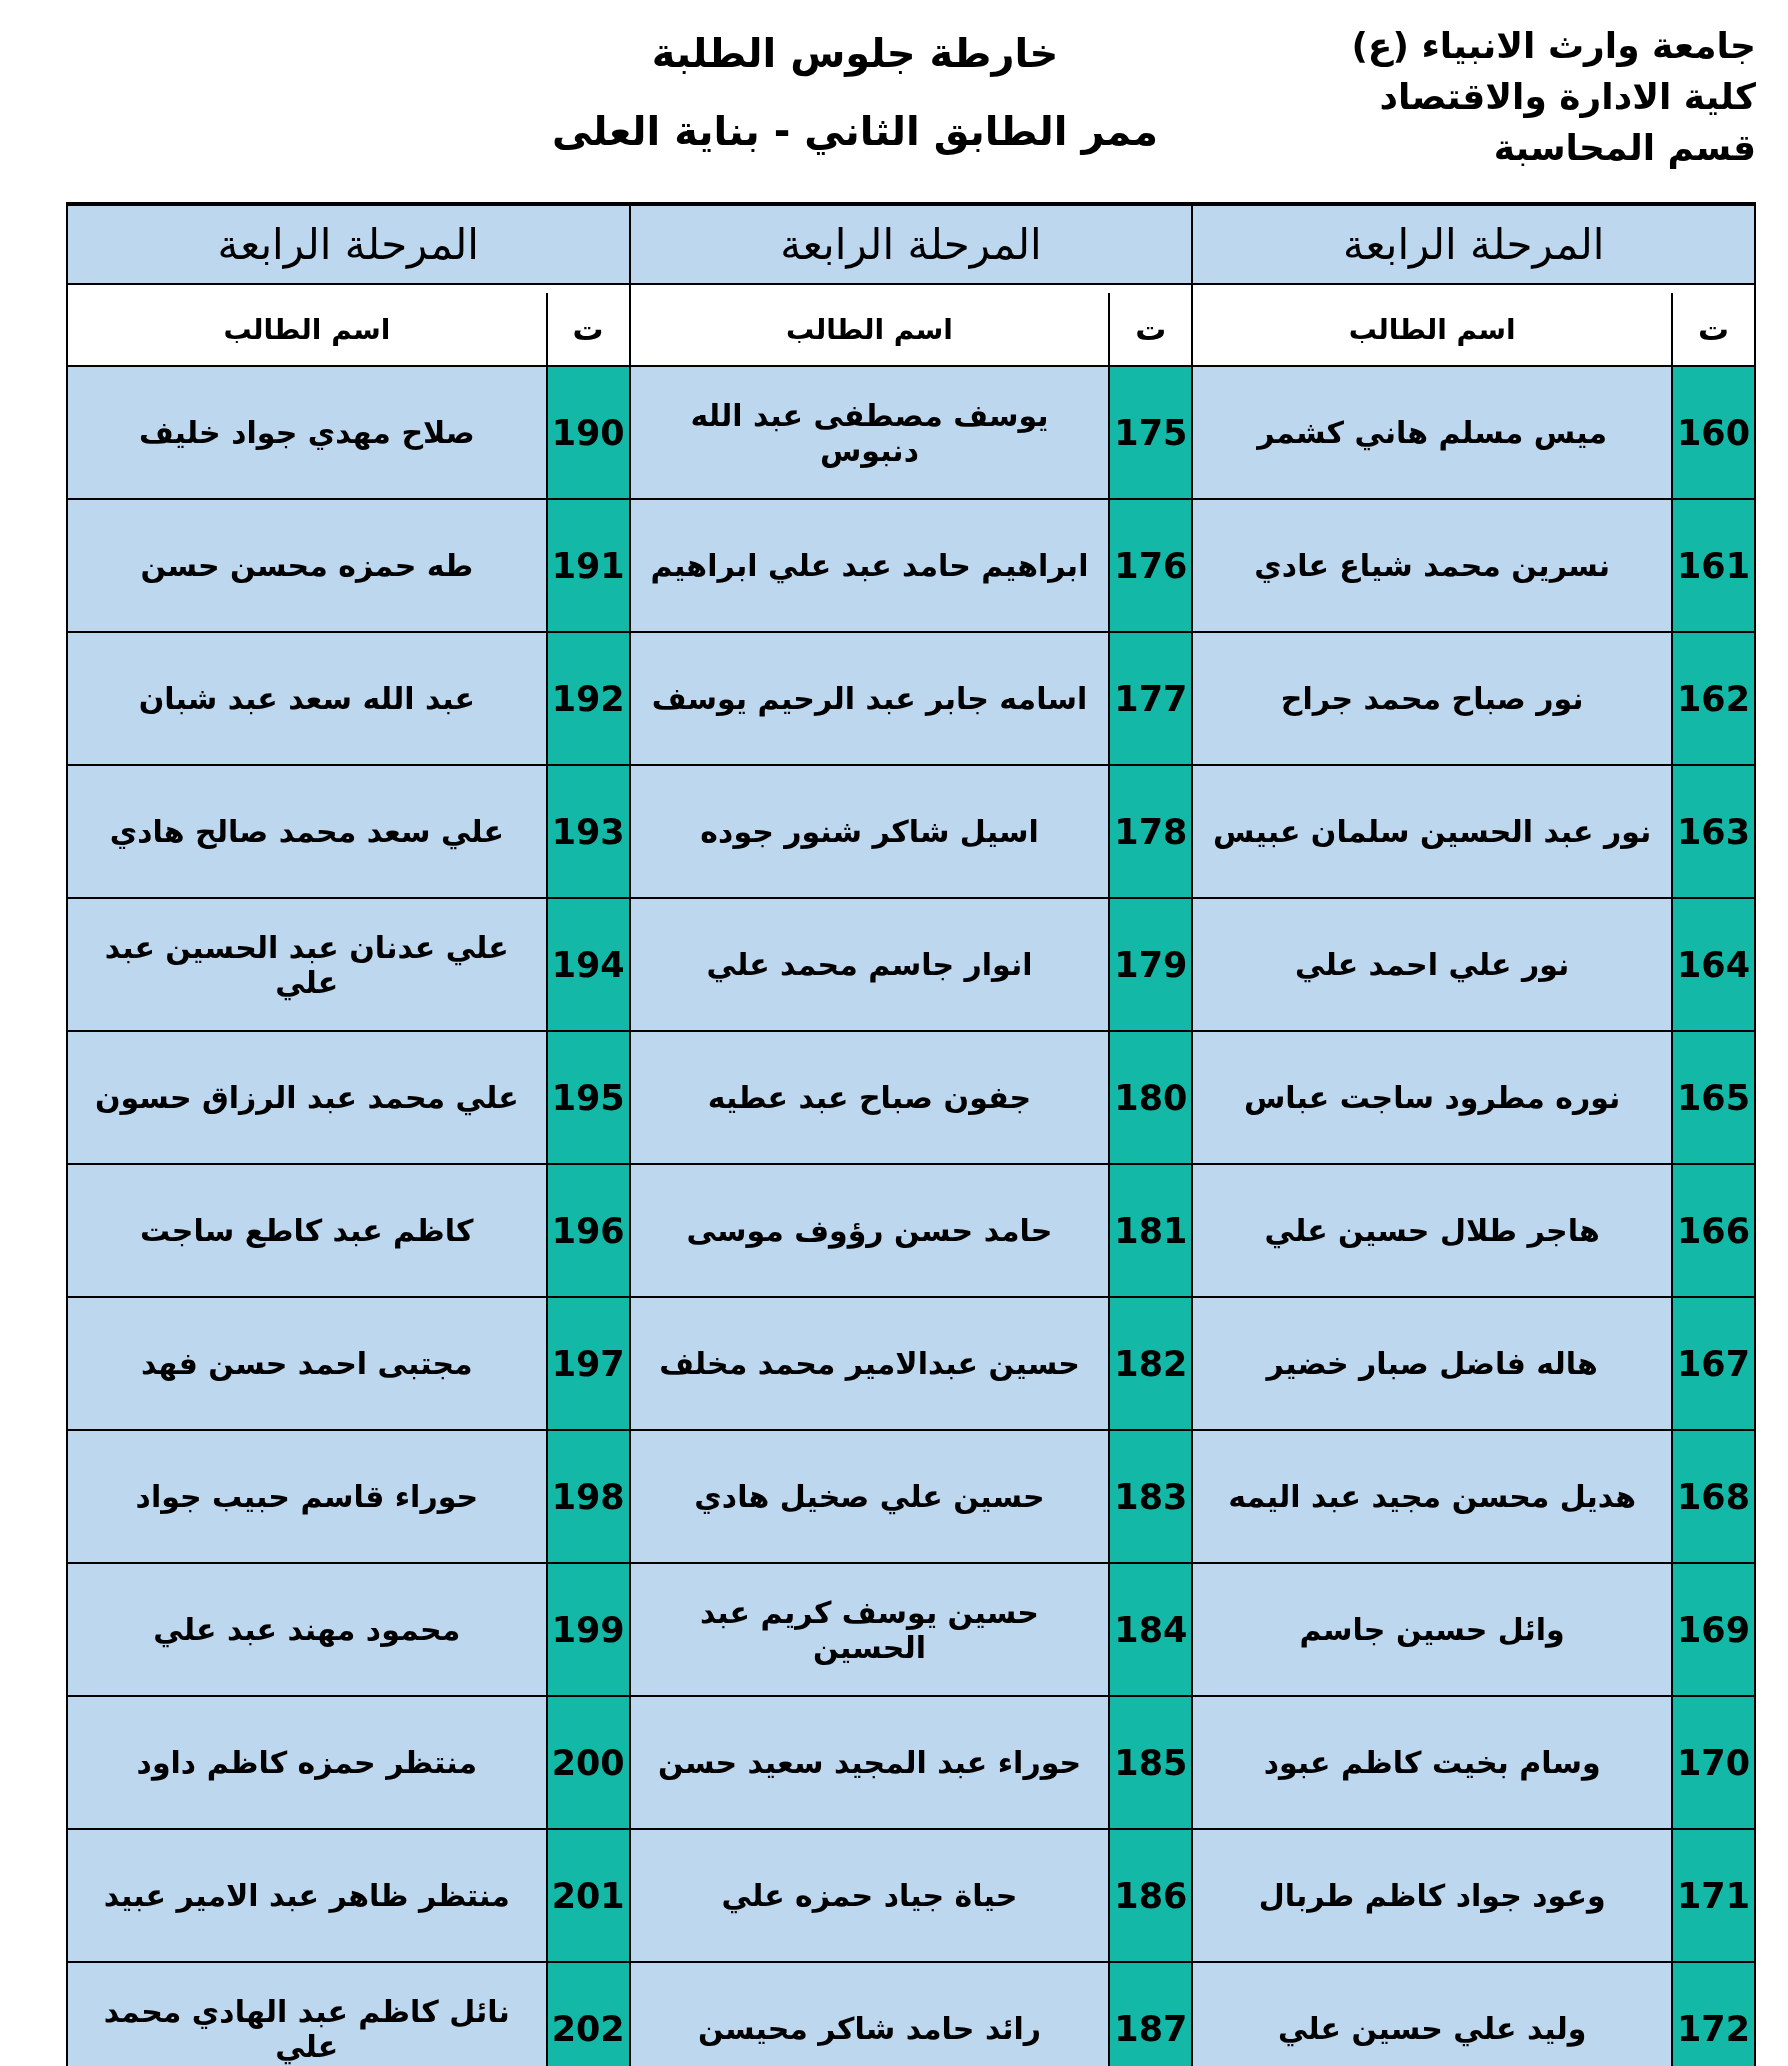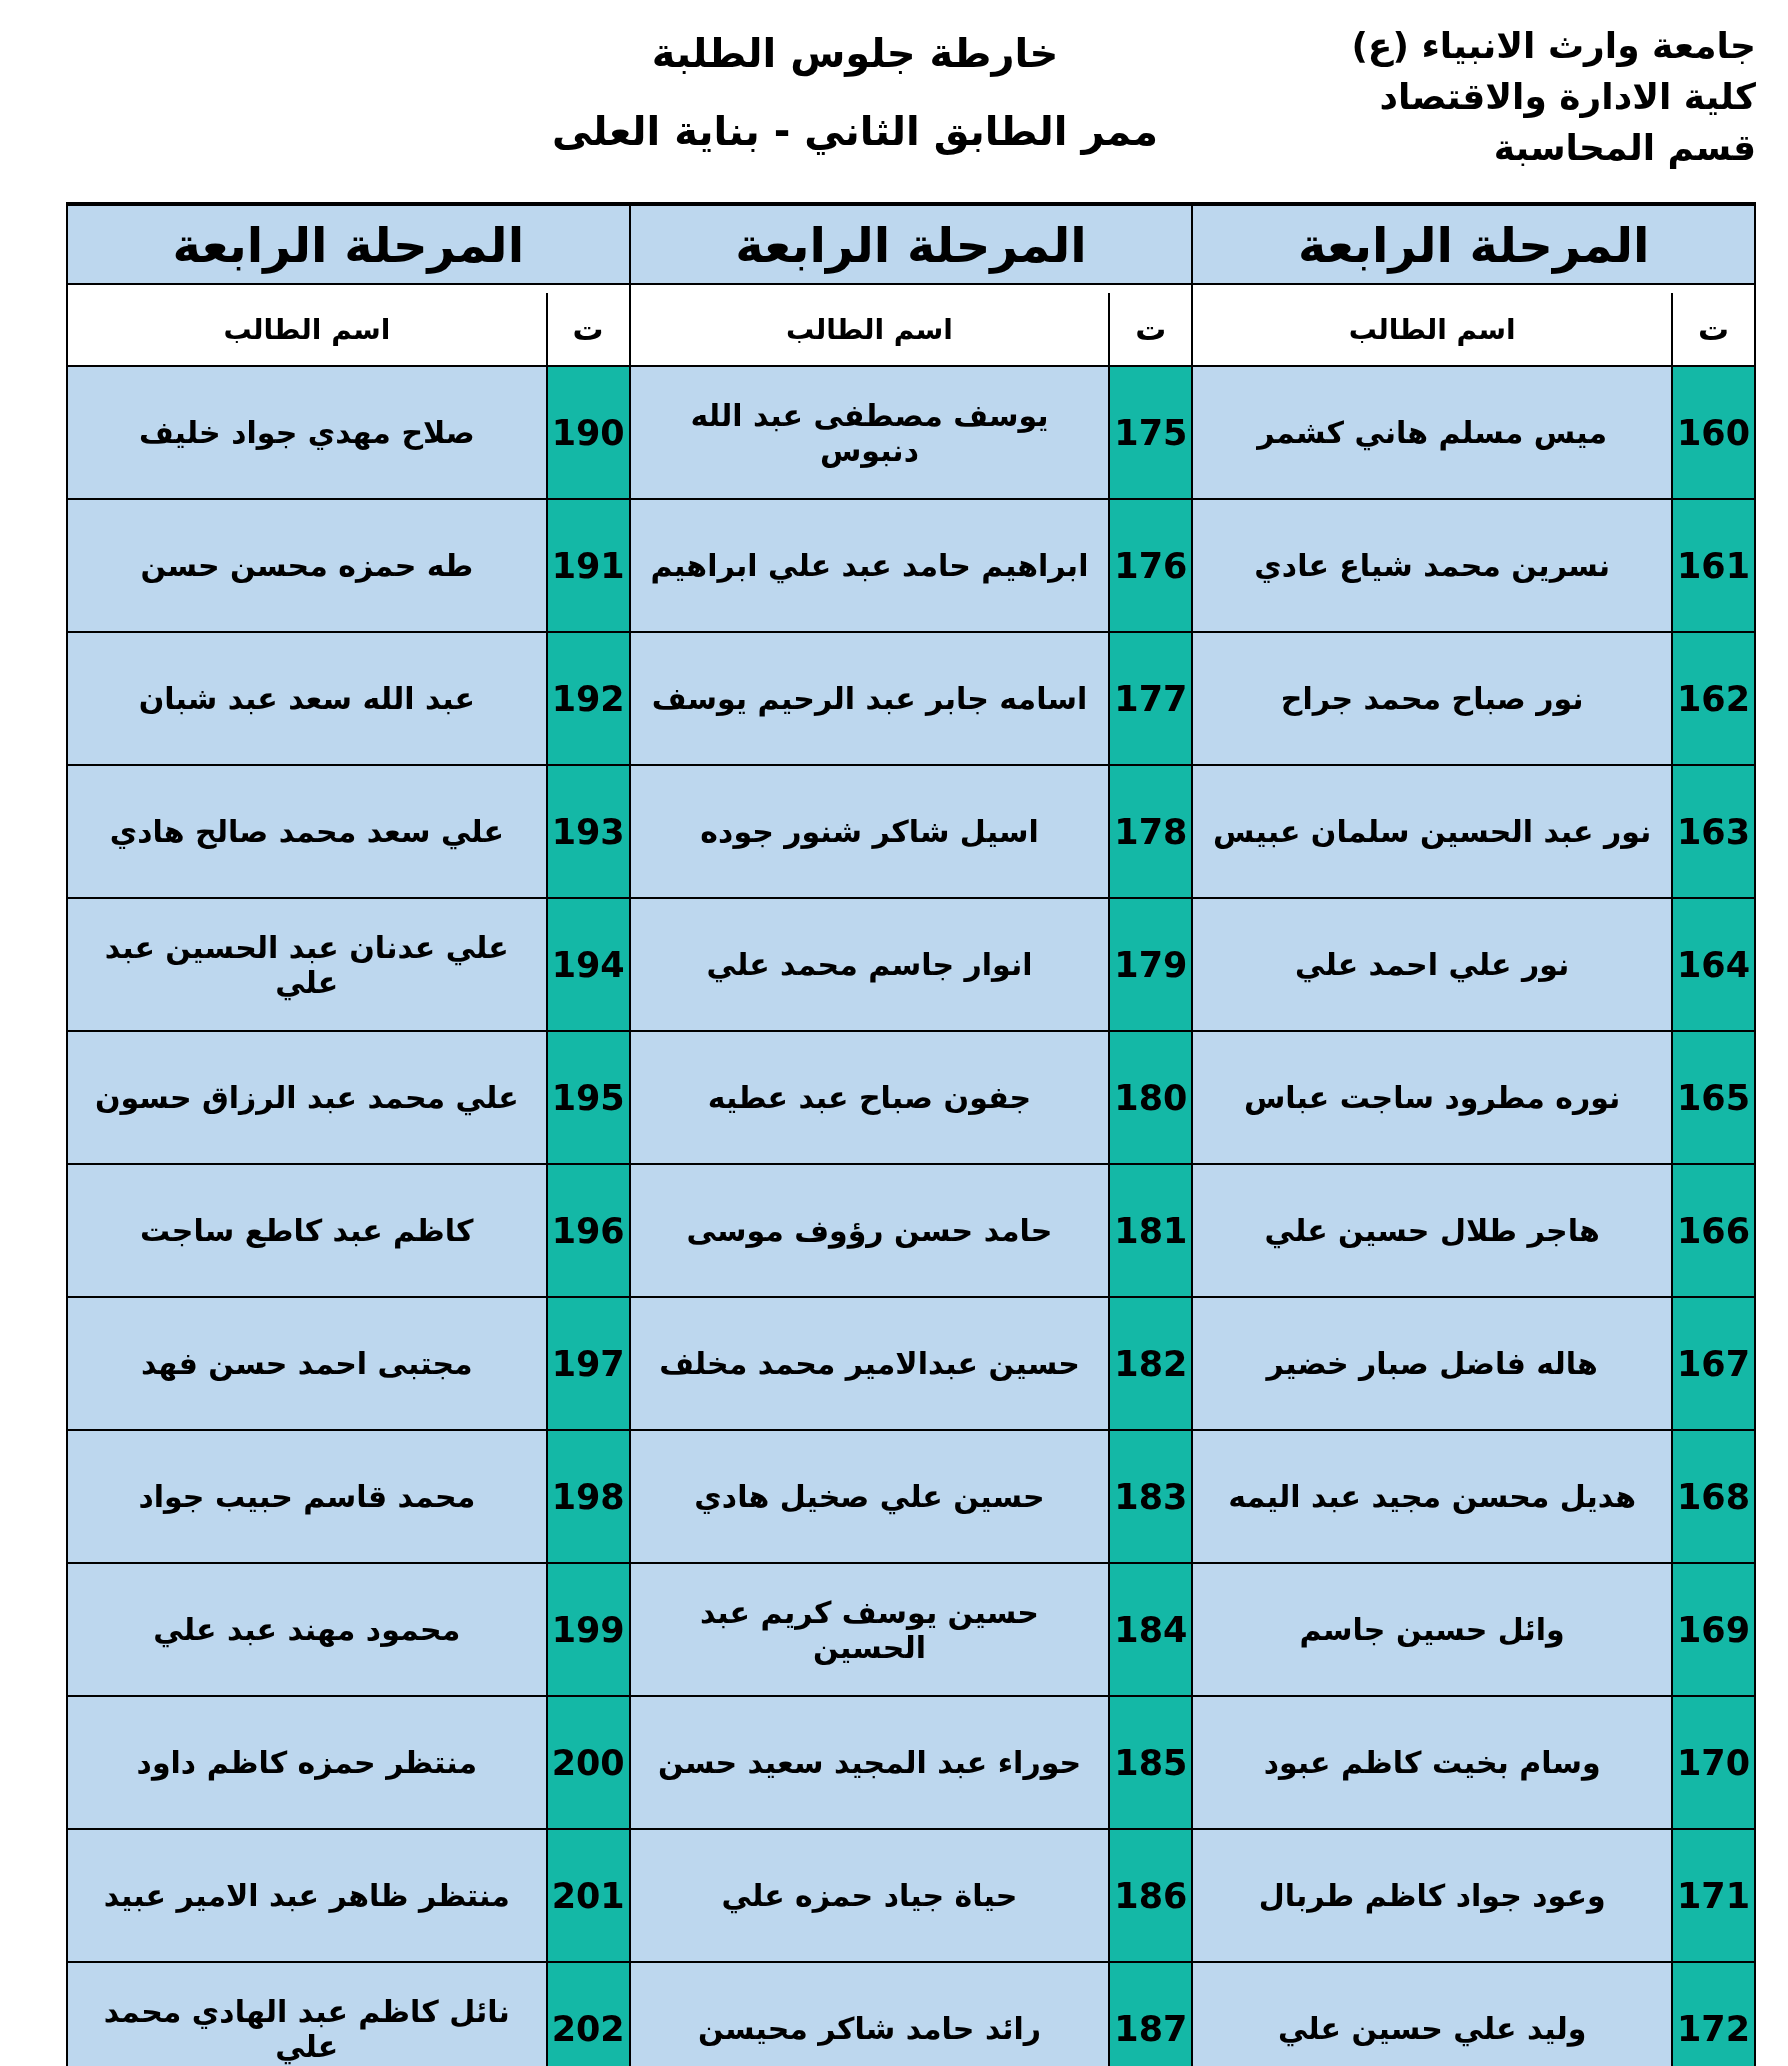--- a/index.html
+++ b/index.html
@@ -25,21 +25,21 @@
     display: flex; flex-direction: row-reverse;
     border: 2.5px solid #000; border-top-width: 4.1px; border-bottom-width: 6.6px;
   }
   .group { flex: 1 1 0; border-left: 2.5px solid #000; display: flex; flex-direction: column; background: #fff; }
   .group:last-child { border-left: none; }
 
   .stage {
     height: 79px; background: var(--cell-blue, #BDD7EE);
     border-bottom: 2.5px solid #000;
     display: flex; align-items: center; justify-content: center;
-    font-weight: bold; font-size: 48px; direction: rtl;
+    font-weight: normal; font-size: 42px; direction: rtl;
   }
   .subhdr { display: flex; height: 74px; border-bottom: 2.5px solid #000; margin-top: 8px; }
   .cell { display: flex; align-items: center; justify-content: center; }
   .name-col { flex: 1 1 auto; }
   .num-col { flex: 0 0 83px; border-left: 2.5px solid #000; }
   .name-hdr { font-weight: bold; font-size: 28px; direction: rtl; background: #fff; }
   .num-hdr { font-weight: bold; font-size: 31px; direction: rtl; background: #fff; }
 
   .trow { display: flex; height: 133px; border-bottom: 2.5px solid #000; }
   .name-cell {
@@ -224,21 +224,21 @@
           </div>
           <div class="trow">
             <div class="cell name-col name-cell">كاظم عبد كاطع ساجت</div>
             <div class="cell num-col num-cell">196</div>
           </div>
           <div class="trow">
             <div class="cell name-col name-cell">مجتبى احمد حسن فهد</div>
             <div class="cell num-col num-cell">197</div>
           </div>
           <div class="trow">
-            <div class="cell name-col name-cell">محمد قاسم حبيب جواد</div>
+            <div class="cell name-col name-cell">حوراء قاسم حبيب جواد</div>
             <div class="cell num-col num-cell">198</div>
           </div>
           <div class="trow">
             <div class="cell name-col name-cell">محمود مهند عبد علي</div>
             <div class="cell num-col num-cell">199</div>
           </div>
           <div class="trow">
             <div class="cell name-col name-cell">منتظر حمزه كاظم داود</div>
             <div class="cell num-col num-cell">200</div>
           </div>

